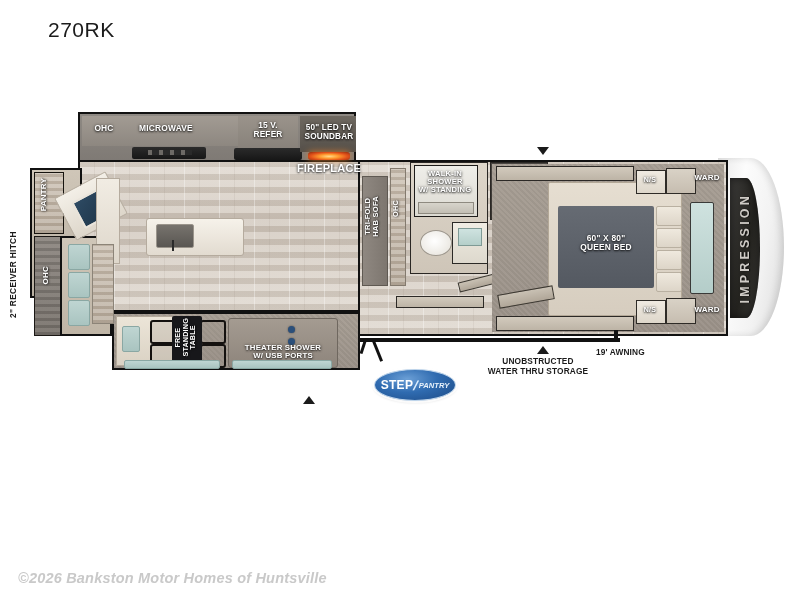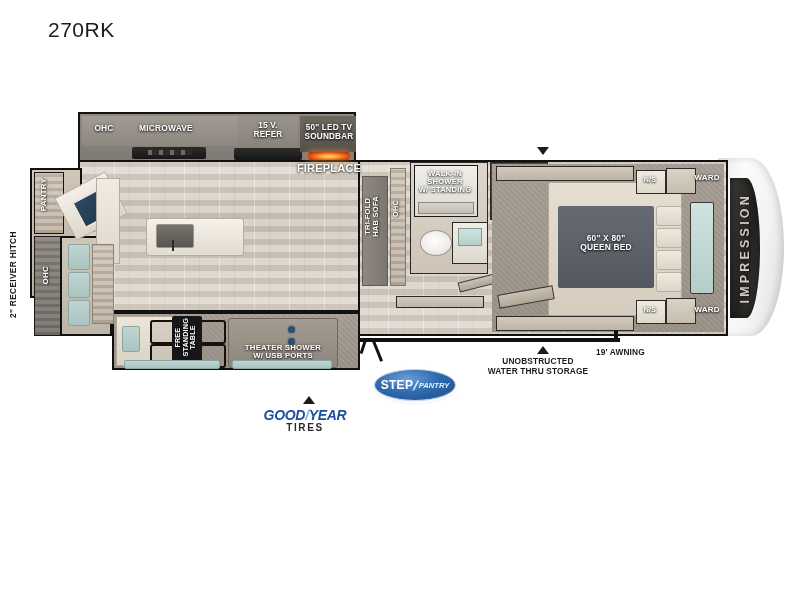--- a/index.html
+++ b/index.html
@@ -310,19 +310,16 @@
 
   <div class="callout" style="left:596px;top:348px;width:90px;text-align:left;">19' AWNING</div>
 
   <div class="stepabove" style="left:374px;top:369px;">
     <span class="t1">STEP</span>
     <span class="slash">/</span>
     <span class="t2">PANTRY</span>
   </div>
 
   <div class="arrow-u" style="left:303px;top:396px;"></div>
-  <div class="goodyear" style="left:240px;top:407px;width:130px;">
-    <div class="gy"><span>GOOD</span><span class="wing">/</span><span>YEAR</span></div>
-    <div class="tires">TIRES</div>
-  </div>
-
+
+  <div class="footer">©2026 Bankston Motor Homes of Huntsville</div>
 
 </div>
 
 </body></html>

